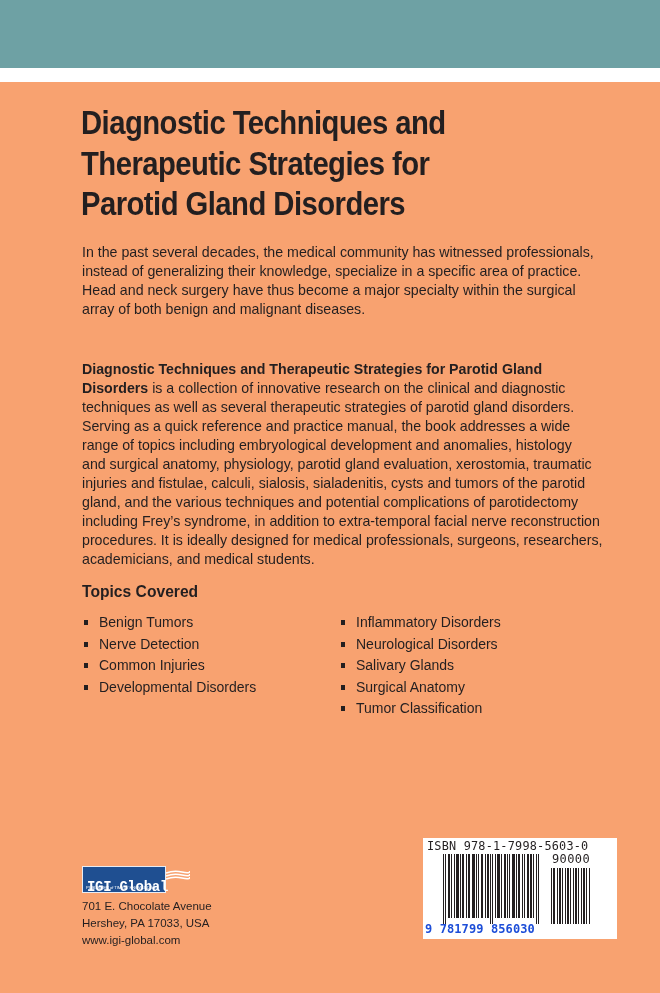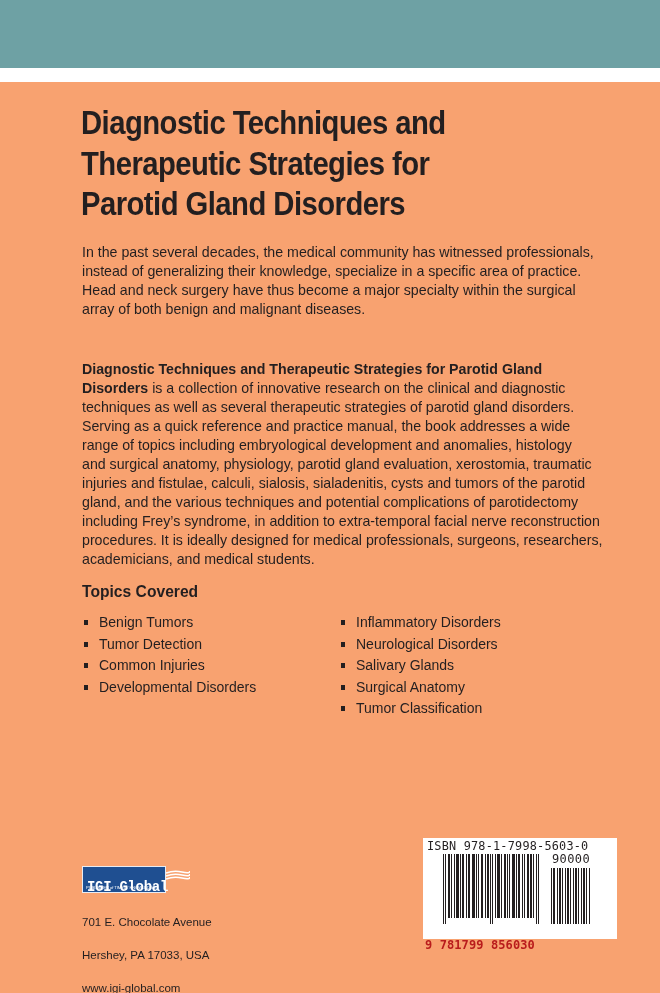--- a/index.html
+++ b/index.html
@@ -85,21 +85,21 @@
       font-size: 4.2px; color: #ffffff; white-space: nowrap;
       letter-spacing: -0.1px;
     }
     .logo-swoosh {
       position: absolute; left: 166px; top: 869px; width: 24px; height: 14px;
     }
     .address {
       position: absolute; left: 82px; top: 898px;
       font-size: 11.5px; line-height: 17px; color: #231f20;
     }
-    .address span { display: block; white-space: nowrap; margin-top: 16px; }
+    .address span { display: block; white-space: nowrap; }
     .barcode-box {
       position: absolute; left: 423px; top: 838px;
       width: 194px; height: 101px;
       background: #ffffff;
     }
     .isbn-text {
       position: absolute; left: 4px; top: 1px;
       font-family: "DejaVu Sans Mono", monospace;
       font-size: 11.5px; letter-spacing: 0.2px;
       color: #231f20; white-space: nowrap;
@@ -109,22 +109,22 @@
       position: absolute; left: 129px; top: 14px;
       font-family: "DejaVu Sans Mono", monospace;
       font-size: 12px; letter-spacing: 0.4px;
       color: #231f20; white-space: nowrap;
     }
     .barcode-main { position: absolute; left: 20px; top: 16px; }
     .barcode-addon { position: absolute; left: 128px; top: 30px; }
     .barcode-digits {
       position: absolute; left: 2px; top: 84px;
       font-family: "DejaVu Sans Mono", monospace;
-      font-size: 12px; font-weight: bold; color: #b91c1c;
-      white-space: nowrap; letter-spacing: 0.1px; margin-top: 16px;
+      font-size: 12px; font-weight: bold; color: #1d4ed8;
+      white-space: nowrap; letter-spacing: 0.1px;
     }
   </style>
 </head>
 <body>
 
 <div class="top-band"></div>
 <div class="white-stripe"></div>
 <div class="cover-body"></div>
 
 <h1 class="title">
@@ -151,21 +151,21 @@
   <span class="line">gland, and the various techniques and potential complications of parotidectomy</span>
   <span class="line">including Frey’s syndrome, in addition to extra-temporal facial nerve reconstruction</span>
   <span class="line">procedures. It is ideally designed for medical professionals, surgeons, researchers,</span>
   <span class="line">academicians, and medical students.</span>
 </div>
 
 <h2 class="topics-heading">Topics Covered</h2>
 
 <ul class="topics-col c1">
   <li><span class="bullet"></span><span>Benign Tumors</span></li>
-  <li><span class="bullet"></span><span>Tumor Detection</span></li>
+  <li><span class="bullet"></span><span>Nerve Detection</span></li>
   <li><span class="bullet"></span><span>Common Injuries</span></li>
   <li><span class="bullet"></span><span>Developmental Disorders</span></li>
 </ul>
 
 <ul class="topics-col c2">
   <li><span class="bullet"></span><span>Inflammatory Disorders</span></li>
   <li><span class="bullet"></span><span>Neurological Disorders</span></li>
   <li><span class="bullet"></span><span>Salivary Glands</span></li>
   <li><span class="bullet"></span><span>Surgical Anatomy</span></li>
   <li><span class="bullet"></span><span>Tumor Classification</span></li>

